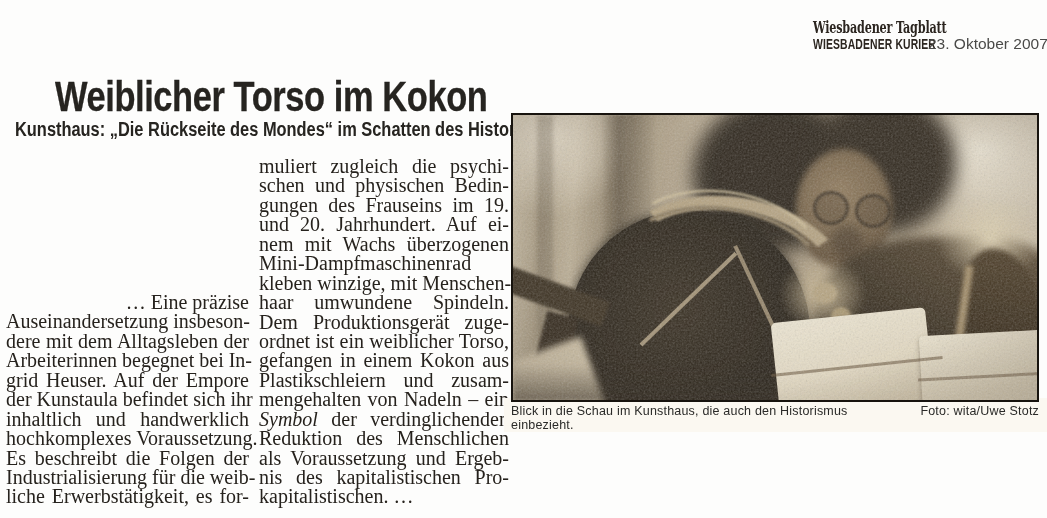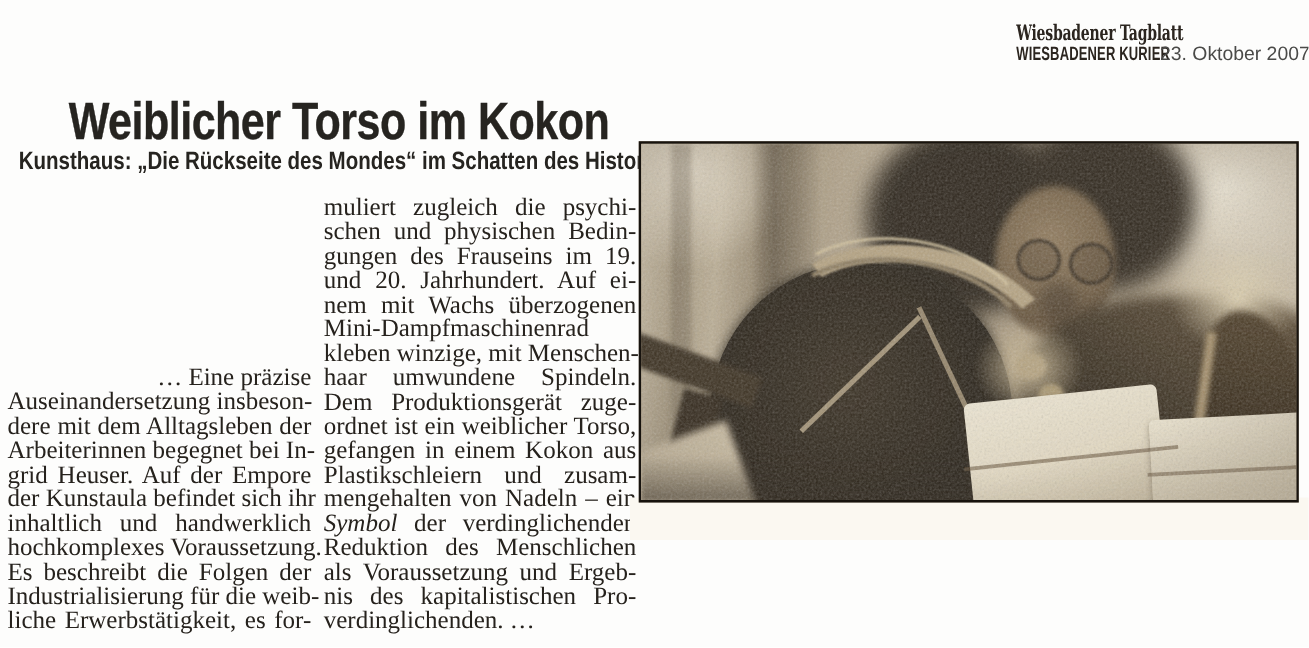--- a/index.html
+++ b/index.html
@@ -136,21 +136,21 @@
       <div class="tline">haar umwundene Spindeln.</div>
       <div class="tline">Dem Produktionsgerät zuge-</div>
       <div class="tline">ordnet ist ein weiblicher Torso,</div>
       <div class="tline">gefangen in einem Kokon aus</div>
       <div class="tline">Plastikschleiern und zusam-</div>
       <div class="tline">mengehalten von Nadeln – ein</div>
       <div class="tline"><em>Symbol</em> der verdinglichenden</div>
       <div class="tline">Reduktion des Menschlichen</div>
       <div class="tline">als Voraussetzung und Ergeb-</div>
       <div class="tline">nis des kapitalistischen Pro-</div>
-      <div class="tline al-left">verdinglichenden. …</div>
+      <div class="tline al-left">kapitalistischen. …</div>
     </div>
 
   <div class="caption-strip"></div>
   <div class="photo-frame">
     <div class="ph-wall"></div>
     <div class="ph-topleft-light"></div>
     <div class="ph-band1"></div>
     <div class="ph-band2"></div>
     <div class="ph-topright-light"></div>
     <div class="ph-hair-a"></div>
@@ -184,14 +184,18 @@
     <div class="ph-vignette"></div>
     <svg class="ph-grain" width="524" height="285">
       <filter id="grain">
           <feTurbulence type="fractalNoise" baseFrequency="0.55" numOctaves="2" stitchTiles="stitch"></feTurbulence>
       <feColorMatrix type="saturate" values="0"></feColorMatrix>
         </filter>
       <rect width="100%" height="100%" filter="url(#grain)" opacity="0.30"></rect>
     </svg>
   </div>
 
+  <div class="caption-row">
+    <span class="caption-text">Blick in die Schau im Kunsthaus, die auch den Historismus einbezieht.</span>
+    <span class="caption-credit">Foto: wita/Uwe Stotz</span>
+  </div>
 
 </div>
 
 </body></html>

